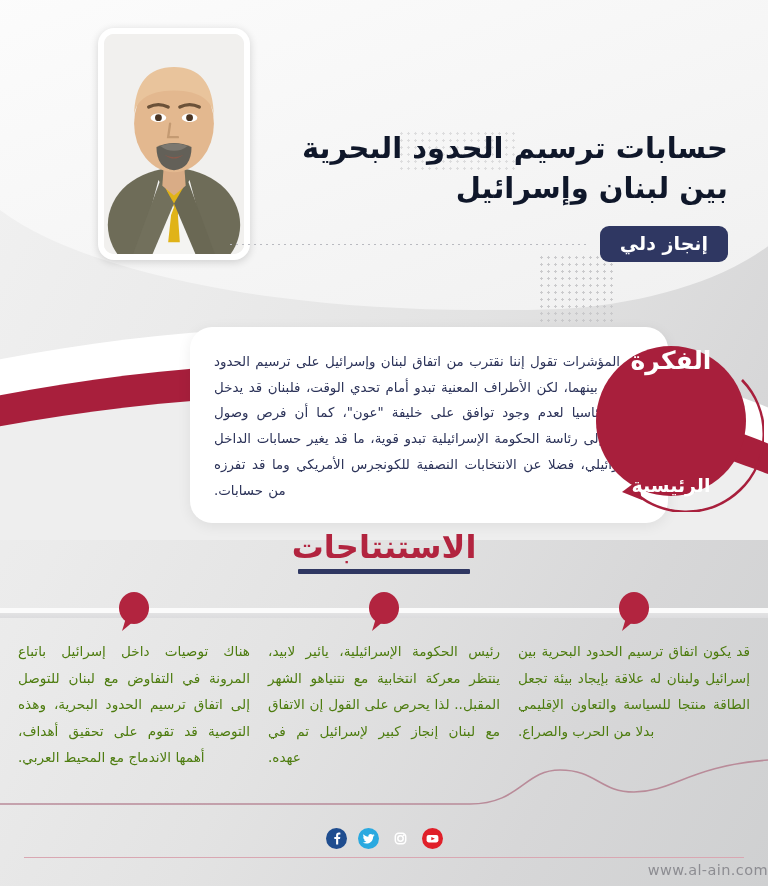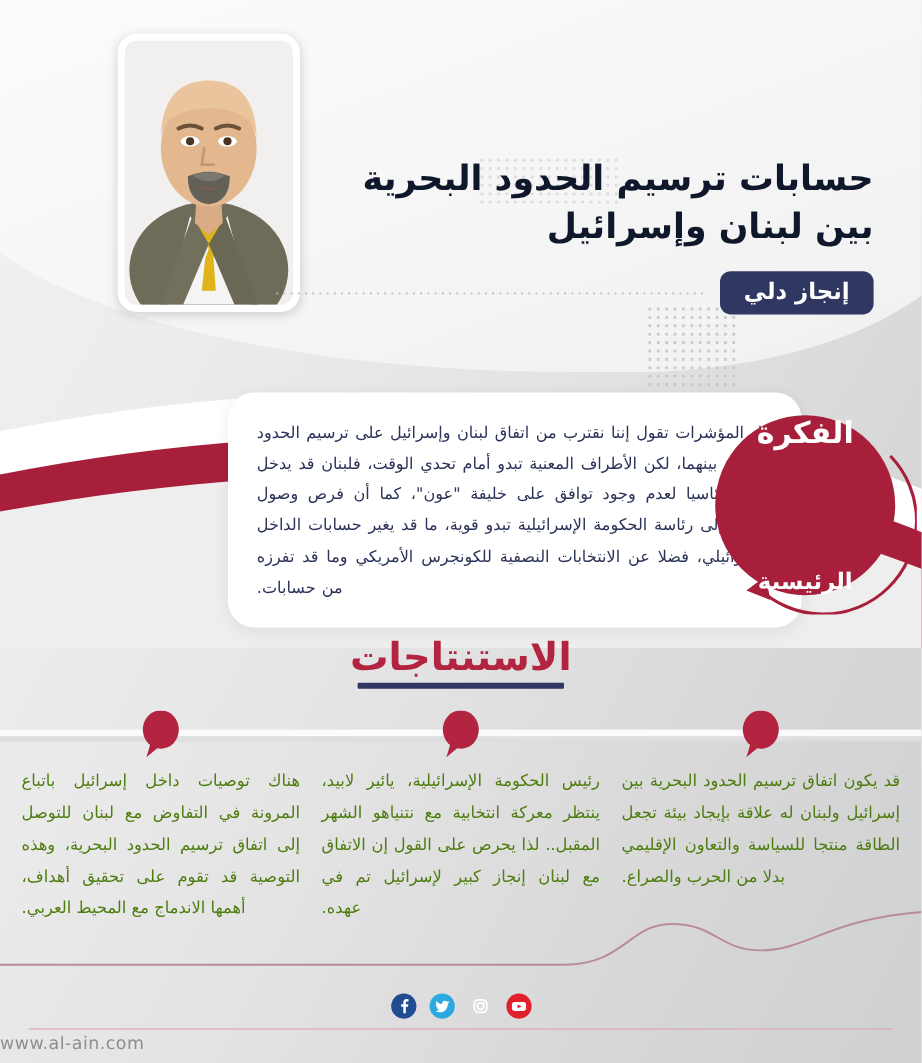--- a/index.html
+++ b/index.html
@@ -164,21 +164,21 @@
     justify-content:center; align-items:center; gap:11px;
   }
   .soc { width:21px; height:21px; border-radius:50%; position:relative; }
   .soc svg { position:absolute; inset:0; }
   .footer-rule {
     position:absolute; left:24px; right:24px; top:33px;
     height:1px; background:#d9a7b2;
   }
   .url {
     position:absolute; left:0; right:0; top:38px;
-    text-align:left; color:#8d8d92;
+    text-align:right; color:#8d8d92;
     font-size:14.5px; letter-spacing:.4px; direction:ltr;
   }
 </style>
 </head>
 <body>
 
 <div class="bg-layer">
   <div class="hero-sweep"></div>
 
   <div class="red-band">

